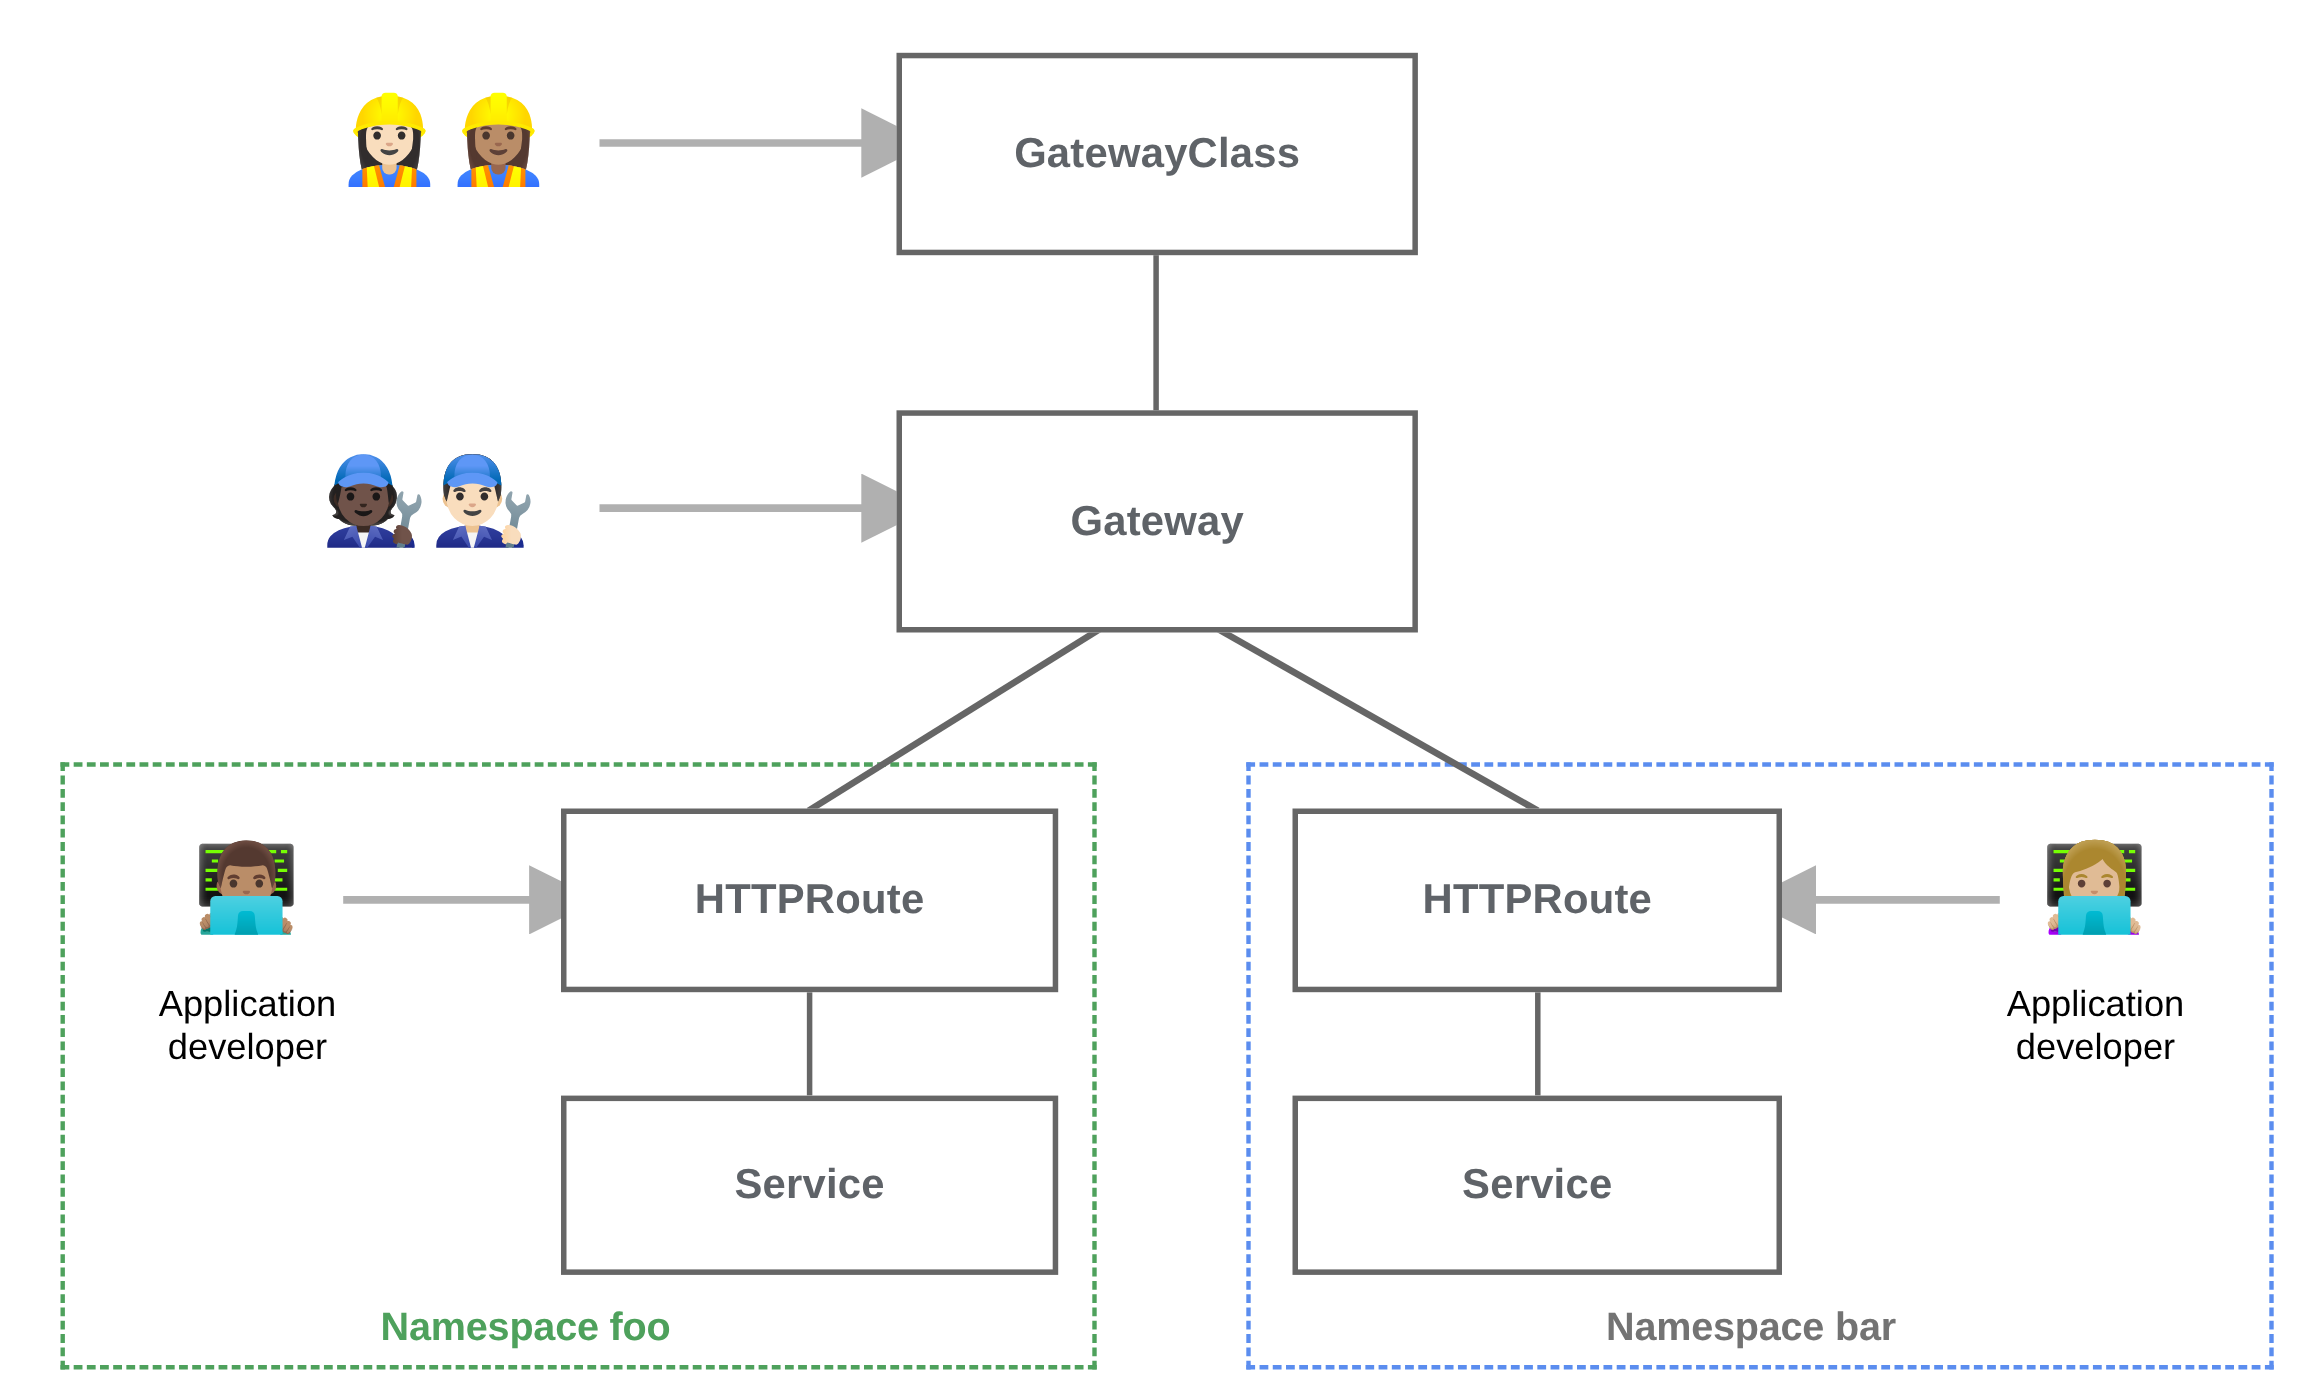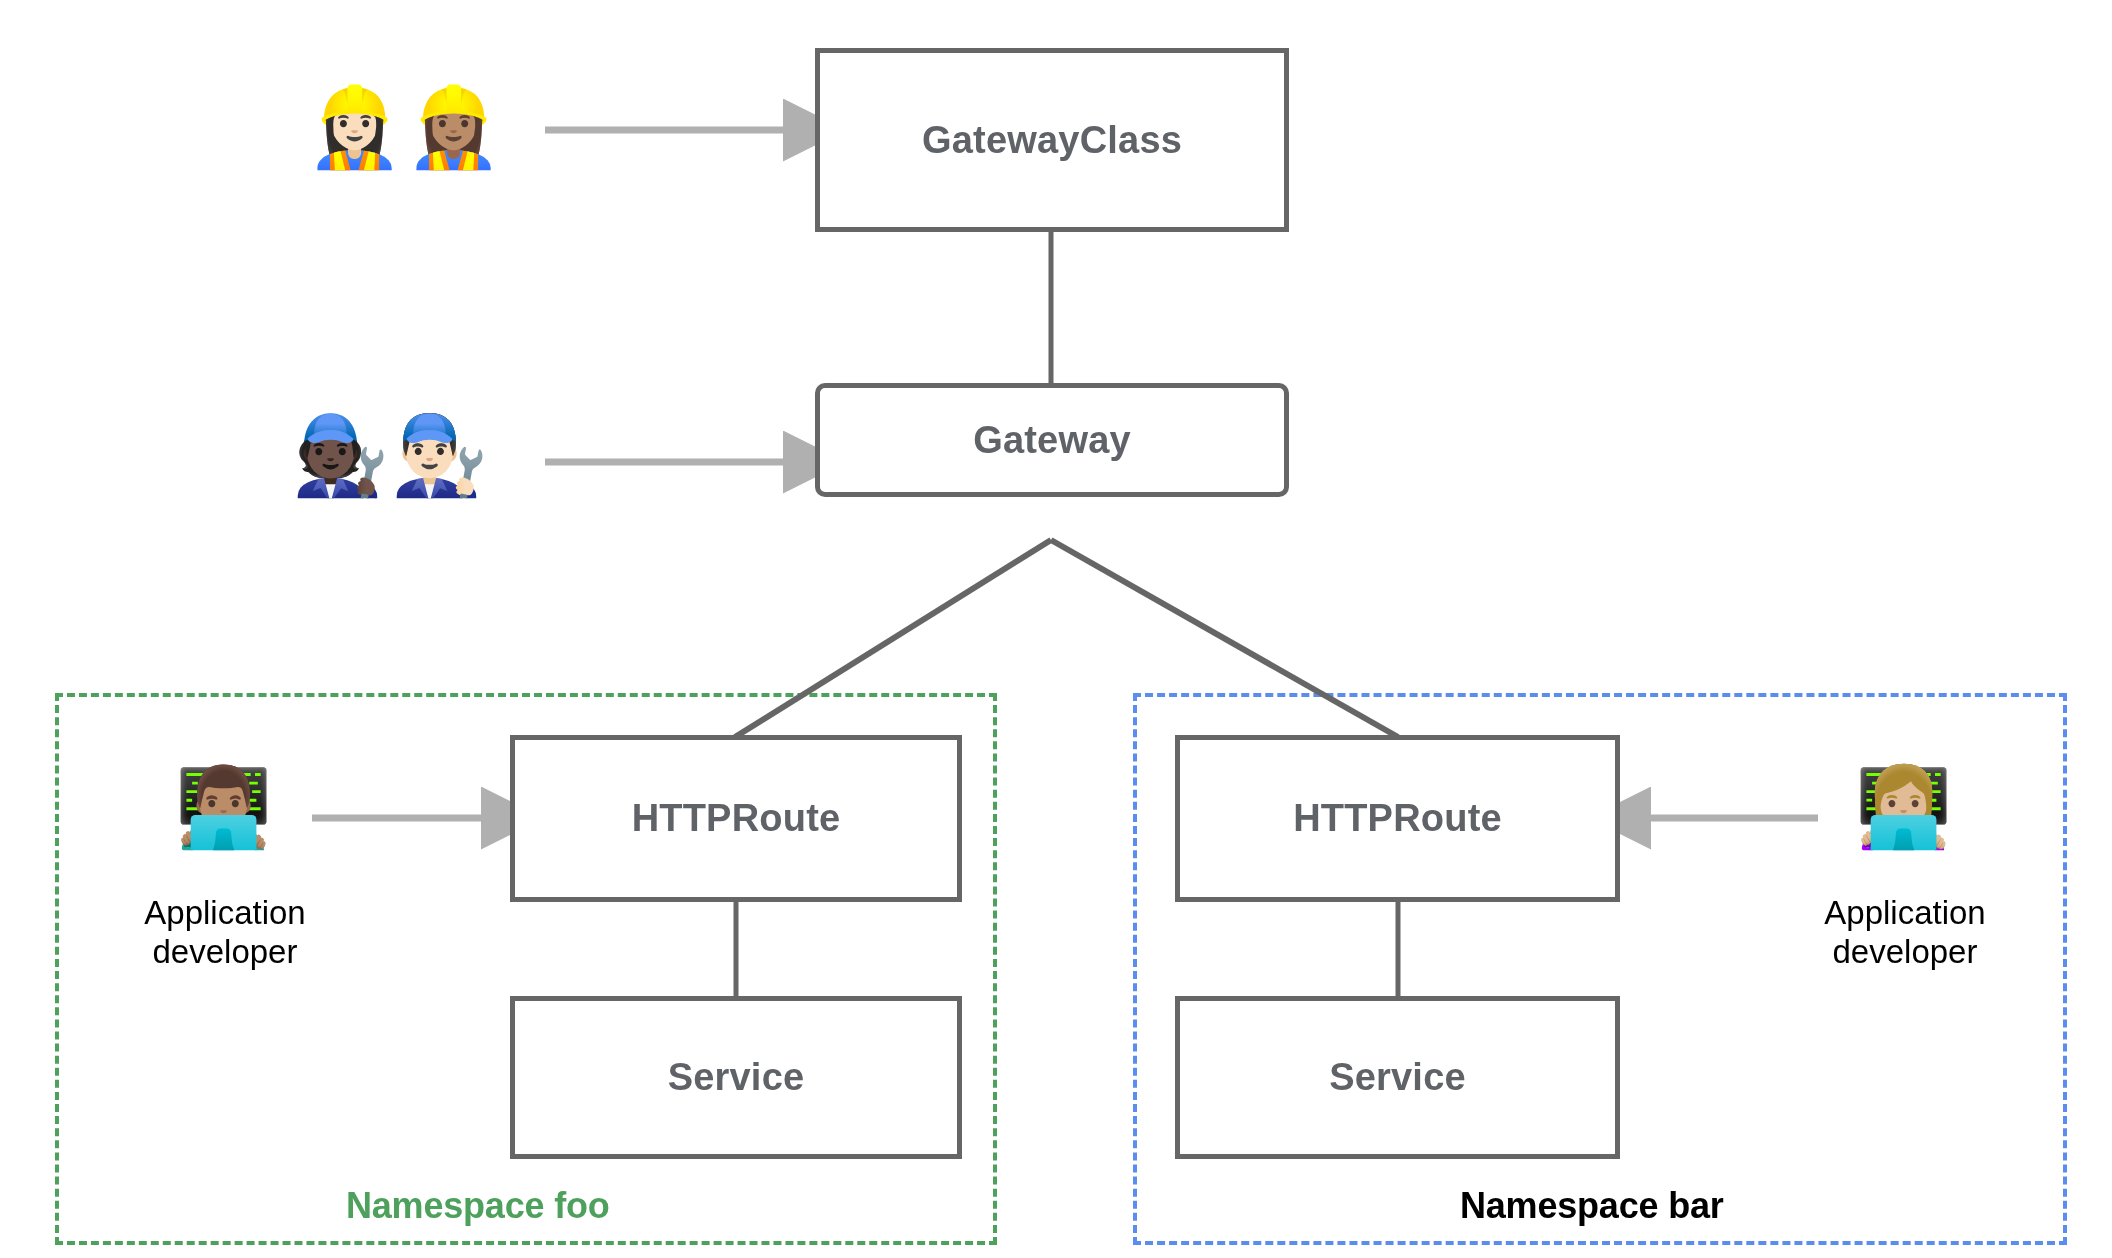--- a/index.html
+++ b/index.html
@@ -44,41 +44,41 @@
     font-weight: bold;
     letter-spacing: -0.2px;
     white-space: nowrap;
   }
   .ns-label-foo {
     color: #4EA15C;
     left: 346px;
     top: 1185px;
   }
   .ns-label-bar {
-    color: #000000;
+    color: #737373;
     left: 1460px;
     top: 1185px;
   }
   
   .res-box {
     position: absolute;
     box-sizing: border-box;
     border: 5px solid #666666;
     background: #ffffff;
     display: flex;
     align-items: center;
     justify-content: center;
     color: #5F6368;
     font-size: 38px;
     font-weight: bold;
     letter-spacing: 0.2px;
     z-index: 5;
   }
   .box-gatewayclass { left: 815px;  top: 48px;  width: 474px; height: 184px; }
-  .box-gateway      { left: 815px;  top: 383px; width: 474px; height: 114px; border-radius: 10px; }
+  .box-gateway      { left: 815px;  top: 373px; width: 474px; height: 202px; }
   .box-route-foo    { left: 510px;  top: 735px; width: 452px; height: 167px; }
   .box-route-bar    { left: 1175px; top: 735px; width: 445px; height: 167px; }
   .box-svc-foo      { left: 510px;  top: 996px; width: 452px; height: 163px; }
   .box-svc-bar      { left: 1175px; top: 996px; width: 445px; height: 163px; }
   
   .conn-svg {
     position: absolute;
     left: 0;
     top: 0;
     width: 2112px;

